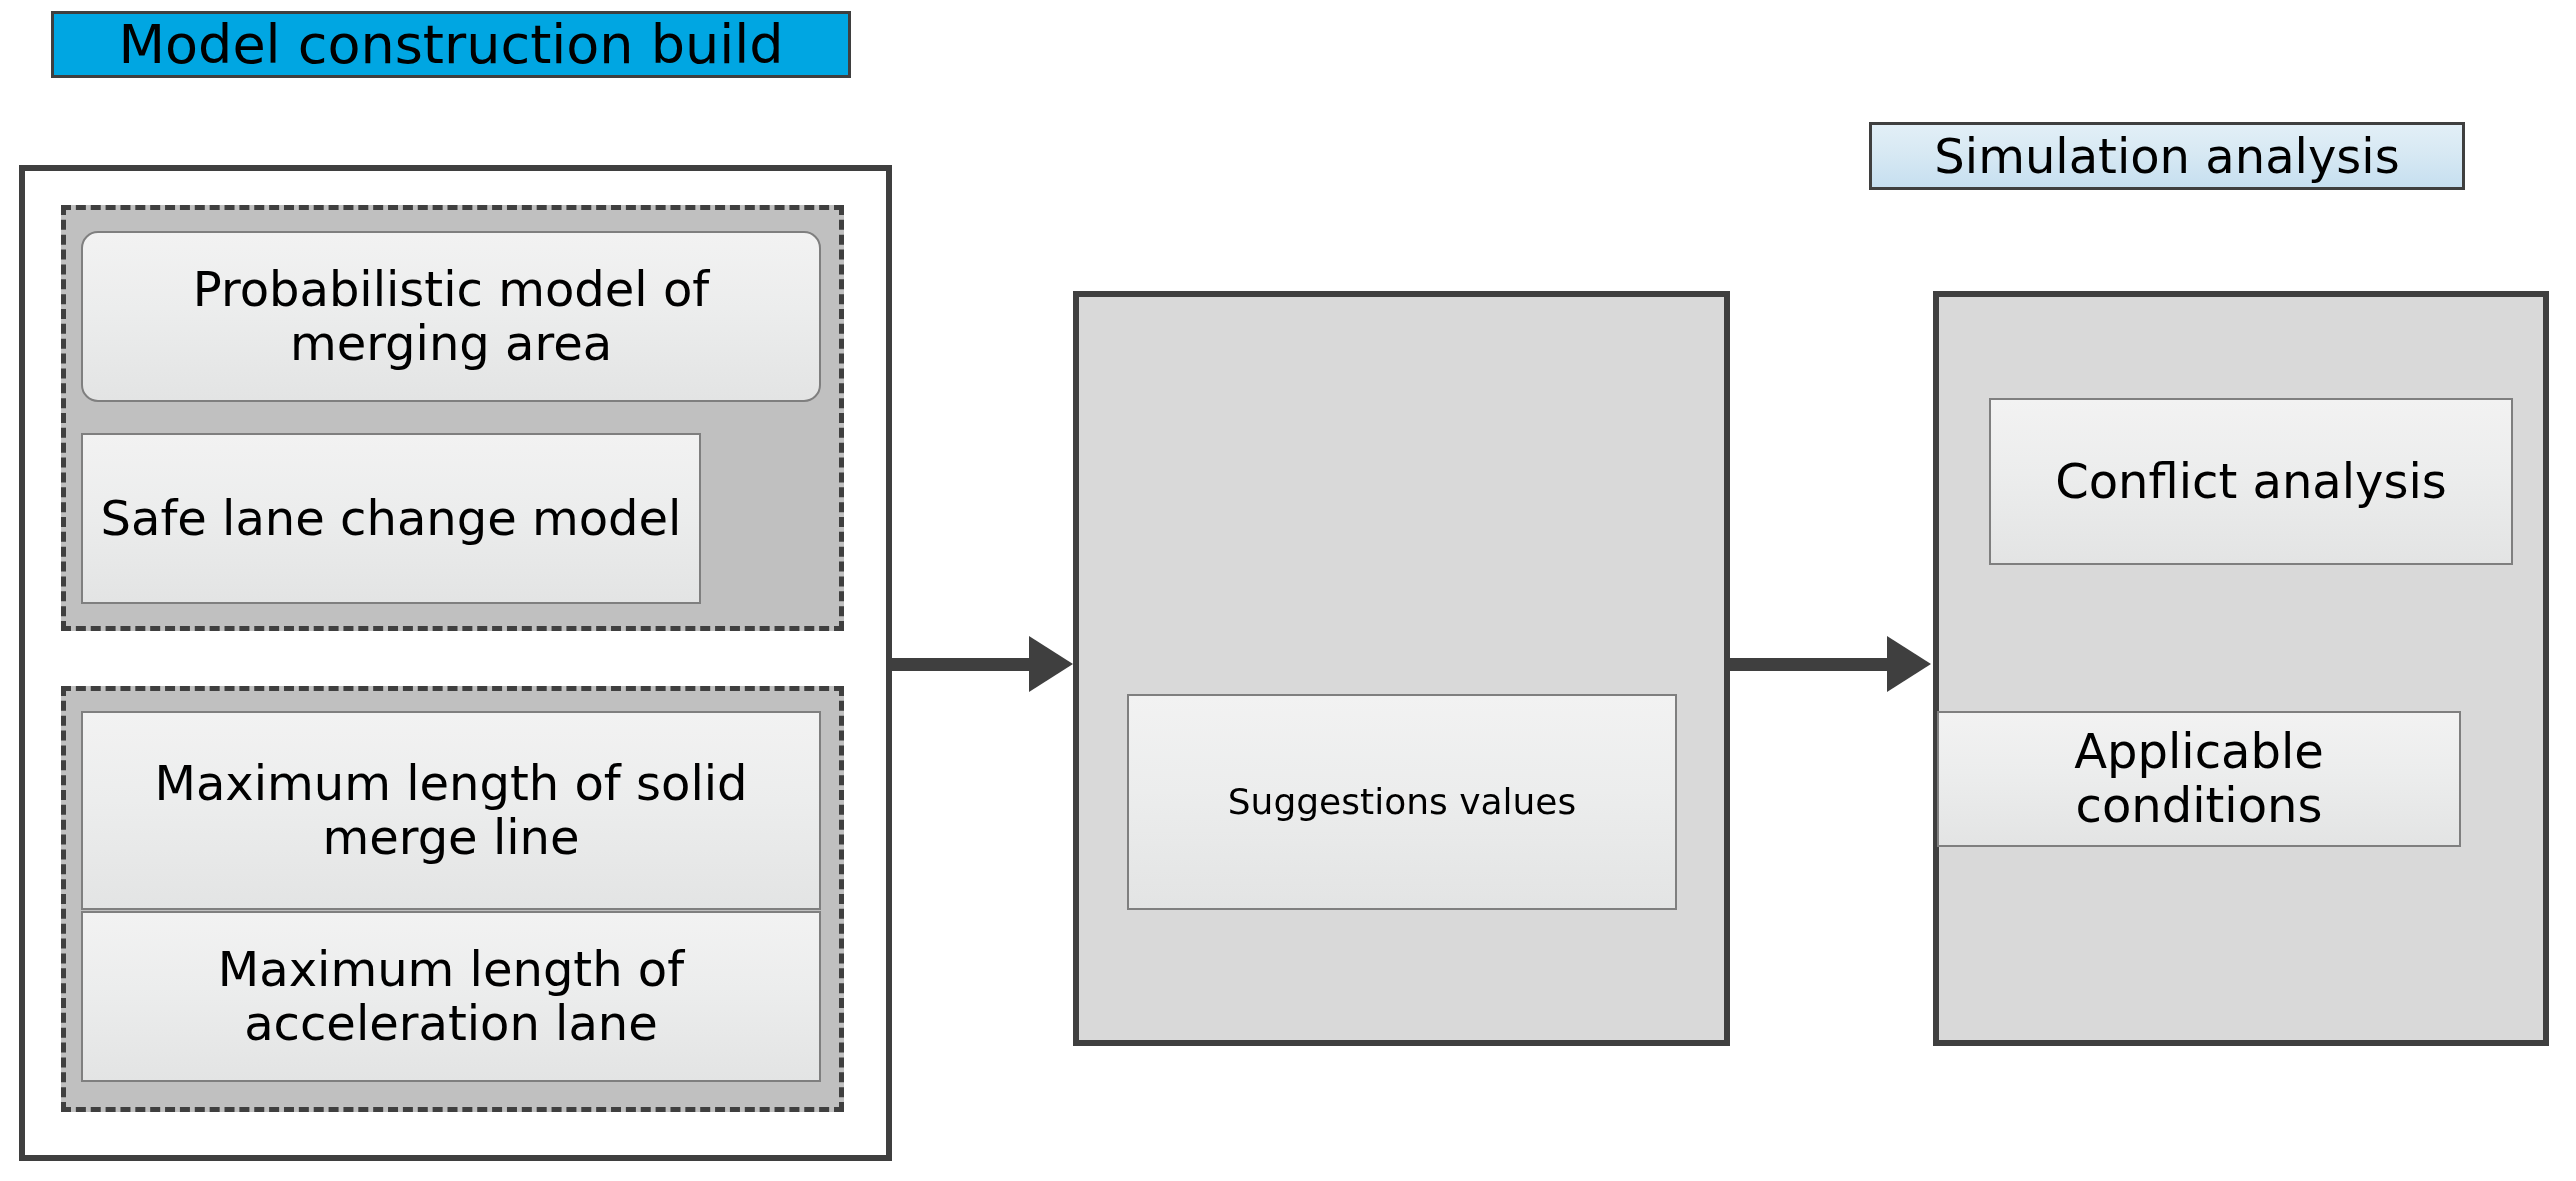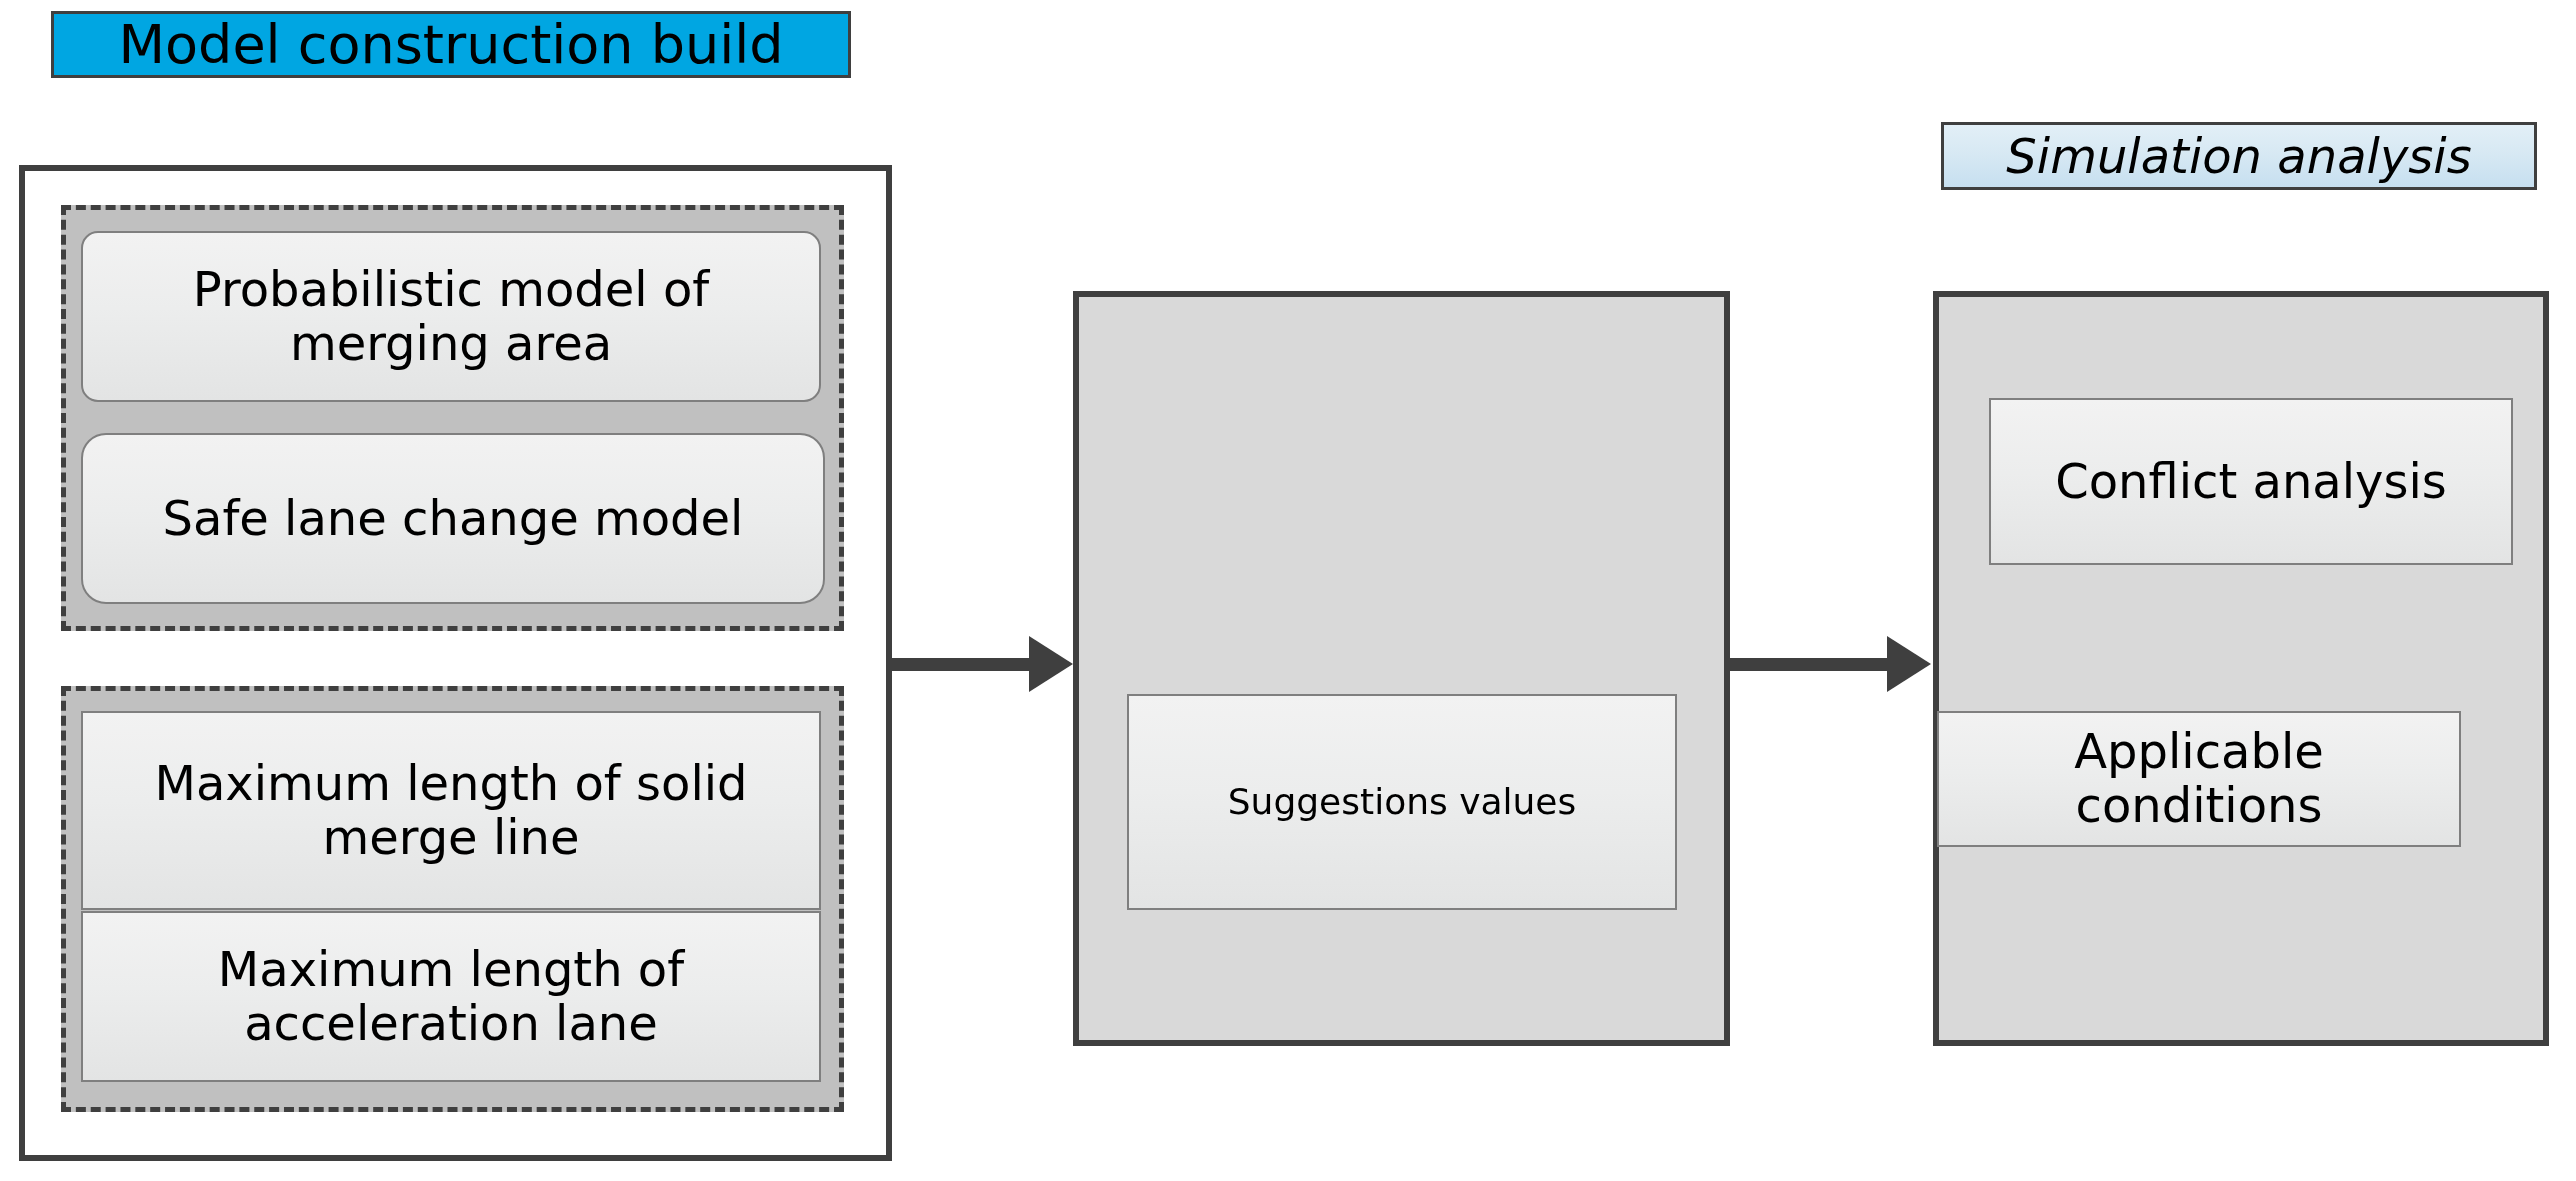--- a/index.html
+++ b/index.html
@@ -43,25 +43,24 @@
     background: #00a6e2;
     font-size: 54px;
   }
   .banner-orange {
     left: 1106px; top: 122px;
     width: 578px;  height: 68px;
     background: linear-gradient(180deg,#fda25d 0%, #fb8c2e 55%, #f9822a 100%);
     font-size: 48px;
   }
   .banner-lightblue {
-    left: 1941px; top: 122px;
+    left: 1869px; top: 122px;
     width: 596px;  height: 68px;
     background: linear-gradient(180deg,#e2eff7 0%, #d6e8f3 50%, #c6dff0 100%);
     font-size: 48px;
-    font-style: italic;
   }
 
   
   .frame {
     position: absolute;
     border: 6.5px solid #3f3f3f;
     box-sizing: border-box;
   }
   .frame-left {
     left: 18.5px;  top: 165px;
@@ -98,21 +97,21 @@
     display: flex;
     align-items: center;
     justify-content: center;
     text-align: center;
     color: #000000;
     line-height: 1.12;
     padding: 3.7px 9.3px;
   }
   
   .card-l1 { left: 81px;  top: 231px;  width: 740px; height: 171px; font-size: 48px; border-radius: 17px; }
-  .card-l2 { left: 81px;  top: 433px;  width: 744px; height: 171px; font-size: 48px; border-radius: 25px; }
+  .card-l2 { left: 81px;  top: 433px;  width: 620px; height: 171px; font-size: 48px; }
   .card-l3 { left: 81px;  top: 711px;  width: 740px; height: 199px; font-size: 48px; }
   .card-l4 { left: 81px;  top: 911px;  width: 740px; height: 171px; font-size: 48px; }
   
   .card-m1 { left: 1127px; top: 355px; width: 550px; height: 268px; font-size: 48px; }
   .card-m2 { left: 1127px; top: 694px; width: 550px; height: 216px; font-size: 36px; }
   
   .card-r1 { left: 1989px; top: 398px; width: 524px; height: 167px; font-size: 48px; }
   .card-r2 { left: 1937px; top: 711px; width: 524px; height: 136px; font-size: 48px; }
 
   

